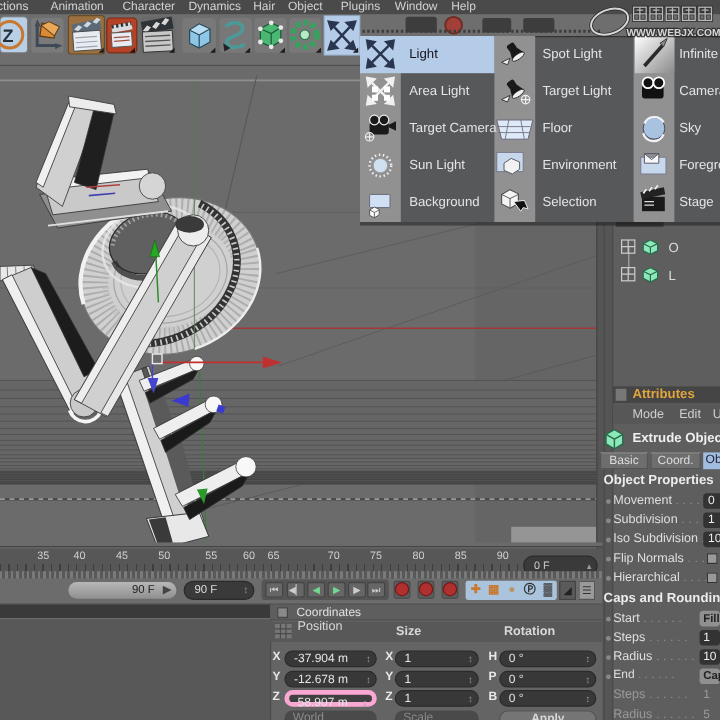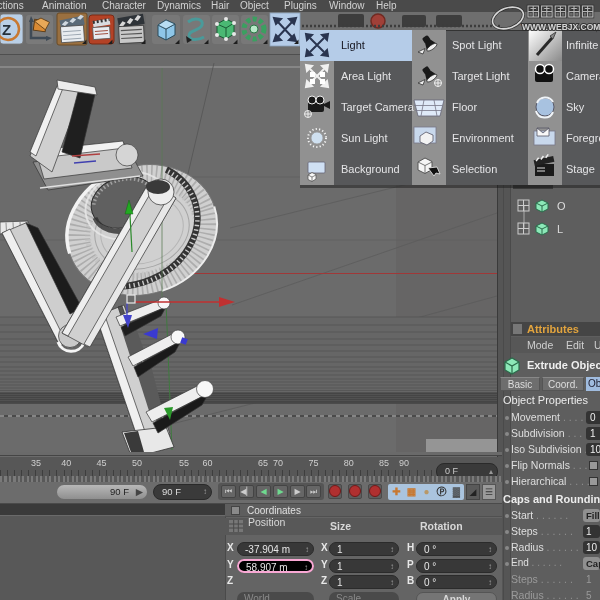--- a/index.html
+++ b/index.html
@@ -184,21 +184,21 @@
     <span style="position:absolute;left:83px">U</span>
   </div>
 <svg width="20" height="20" style="position:absolute;left:502px;top:356px">
     <path d="M3,6 l7,-4 7,4 v8 l-7,4 -7,-4 Z" fill="#8ce8b8" stroke="#2a6a4a" stroke-width="1.2"></path>
     <path d="M3,6 l7,4 7,-4 M10,10 v8" stroke="#2a6a4a" stroke-width="1.2" fill="none"></path>
   </svg>
 <div style="position:absolute;left:527px;top:357px;width:73px;height:16px;line-height:16px;font-size:11px;font-weight:bold;color:#efefef;white-space:nowrap;overflow:hidden">Extrude Object (</div>
 <div style="position:absolute;left:500px;top:377px;width:40px;height:14px;background:#6e6e6e;border:1px solid #555;border-top-color:#888;color:#ddd;font-size:10px;text-align:center;line-height:13px">Basic</div>
 <div style="position:absolute;left:542px;top:377px;width:42px;height:14px;background:#6e6e6e;border:1px solid #555;border-top-color:#888;color:#ddd;font-size:10px;text-align:center;line-height:13px">Coord.</div>
 <div style="position:absolute;left:586px;top:377px;width:14px;height:14px;background:#a0bcdf;color:#223;font-size:10px;line-height:13px;padding-left:2px">Ob</div>
-<div style="position:absolute;left:503px;top:394px;width:97px;height:14px;font-size:11px;font-weight:normal;color:#ececec">Object Properties</div>
+<div style="position:absolute;left:503px;top:394px;width:97px;height:14px;font-size:11px;font-weight:bold;color:#ececec">Object Properties</div>
 <div style="position:absolute;left:505px;top:416px;width:4px;height:4px;border-radius:2px;background:#888"></div>
 <div style="position:absolute;left:511px;top:411px;width:80px;height:14px;font-size:10.5px;color:#dfdfdf;white-space:nowrap">Movement <span style="color:#8f8f8f">. . . .</span></div>
 <div style="position:absolute;left:586px;top:411px;width:16px;height:13px;background:#333;border-radius:3px;color:#eee;font-size:10px;line-height:13px;padding-left:4px">0</div>
 <div style="position:absolute;left:505px;top:432px;width:4px;height:4px;border-radius:2px;background:#888"></div>
 <div style="position:absolute;left:511px;top:427px;width:80px;height:14px;font-size:10.5px;color:#dfdfdf;white-space:nowrap">Subdivision <span style="color:#8f8f8f">. . . .</span></div>
 <div style="position:absolute;left:586px;top:427px;width:16px;height:13px;background:#333;border-radius:3px;color:#eee;font-size:10px;line-height:13px;padding-left:4px">1</div>
 <div style="position:absolute;left:505px;top:448px;width:4px;height:4px;border-radius:2px;background:#888"></div>
 <div style="position:absolute;left:511px;top:443px;width:80px;height:14px;font-size:10.5px;color:#dfdfdf;white-space:nowrap">Iso Subdivision <span style="color:#8f8f8f">. . . .</span></div>
 <div style="position:absolute;left:586px;top:443px;width:16px;height:13px;background:#333;border-radius:3px;color:#eee;font-size:10px;line-height:13px;padding-left:4px">10</div>
 <div style="position:absolute;left:505px;top:464px;width:4px;height:4px;border-radius:2px;background:#888"></div>
@@ -225,28 +225,28 @@
 <div style="position:absolute;left:511px;top:589px;width:72px;height:14px;font-size:10.5px;color:#9a9a9a;white-space:nowrap;overflow:hidden">Radius <span style="color:#8f8f8f">. . . . . .</span></div>
 <div style="position:absolute;left:586px;top:589px;width:14px;height:13px;color:#9a9a9a;font-size:10px;line-height:13px">5 m</div>
 <div style="position:absolute;left:0;top:452px;width:502px;height:4px;background:#6a6a6a;border-bottom:1px solid #454545"></div>
 <div style="position:absolute;left:0;top:457px;width:502px;height:24px;background:#575757"></div>
 <div style="position:absolute;left:0;top:470px;width:434px;height:6px;background:repeating-linear-gradient(90deg,#3e3e3e 0,#3e3e3e 1px,transparent 1px,transparent 7.06px)"></div>
 <div style="position:absolute;left:0;top:458px;width:434px;height:11px;font-size:9px;color:#cfcfcf">
     <span style="position:absolute;left:21.0px;top:0;width:20px;text-align:right">35</span>
     <span style="position:absolute;left:56.3px;top:0;width:20px;text-align:center">40</span>
     <span style="position:absolute;left:91.6px;top:0;width:20px;text-align:center">45</span>
     <span style="position:absolute;left:126.89999999999998px;top:0;width:20px;text-align:center">50</span>
-    <span style="position:absolute;left:179px;top:0;width:20px;text-align:left">55</span>
+    <span style="position:absolute;left:161px;top:0;width:20px;text-align:right">55</span>
     <span style="position:absolute;left:197.5px;top:0;width:20px;text-align:center">60</span>
-    <span style="position:absolute;left:248px;top:0;width:20px;text-align:right">65</span>
+    <span style="position:absolute;left:223px;top:0;width:20px;text-align:left">65</span>
     <span style="position:absolute;left:268.09999999999997px;top:0;width:20px;text-align:center">70</span>
     <span style="position:absolute;left:303.4px;top:0;width:20px;text-align:center">75</span>
     <span style="position:absolute;left:338.7px;top:0;width:20px;text-align:center">80</span>
     <span style="position:absolute;left:374.0px;top:0;width:20px;text-align:center">85</span>
-    <span style="position:absolute;left:394px;top:0;width:20px;text-align:center">90</span>
+    <span style="position:absolute;left:409px;top:0;width:20px;text-align:center">90</span>
   </div>
 <div style="position:absolute;left:436px;top:463px;width:62px;height:17px;background:#3a3a3a;border-radius:8px;border:1px solid #2a2a2a;color:#ccc;font-size:9px;line-height:15px">
     <span style="position:absolute;left:8px">0 F</span>
     <span style="position:absolute;right:4px;font-size:8px;color:#999">▴<br></span>
   </div>
 <div style="position:absolute;left:0;top:481px;width:502px;height:23px;background:#6c6c6c;border-bottom:1px solid #4a4a4a"></div>
 <div style="position:absolute;left:0;top:476px;width:502px;height:6px;background:repeating-linear-gradient(90deg,#7a7a7a 0,#7a7a7a 2px,#585858 2px,#585858 4.5px)"></div>
 <div style="position:absolute;left:57px;top:485px;width:90px;height:14px;background:linear-gradient(#b8b8b8,#8f8f8f);border-radius:7px;color:#222;font-size:9.5px;line-height:14px">
     <span style="position:absolute;right:18px">90 F</span>
     <span style="position:absolute;right:4px;color:#444">▶</span>
@@ -315,21 +315,21 @@
 <div style="position:absolute;left:329px;top:558.5px;width:70px;height:14px;background:#383838;border-radius:7px;border:1px solid #2b2b2b;color:#e6e6e6;font-size:10px;line-height:13px">
     <span style="position:absolute;left:7px">1</span>
     <span style="position:absolute;right:4px;font-size:8px;color:#999">↕</span>
   </div>
 <div style="position:absolute;left:407px;top:558.5px;font-size:10px;font-weight:bold;color:#e8e8e8">P</div>
 <div style="position:absolute;left:416px;top:558.5px;width:81px;height:14px;background:#383838;border-radius:7px;border:1px solid #2b2b2b;color:#e6e6e6;font-size:10px;line-height:13px">
     <span style="position:absolute;left:7px">0 °</span>
     <span style="position:absolute;right:4px;font-size:8px;color:#999">↕</span>
   </div>
 <div style="position:absolute;left:227px;top:575.0px;font-size:10px;font-weight:bold;color:#e8e8e8">Z</div>
-<div style="position:absolute;left:237px;top:559px;width:77px;height:14px;background:#000000;border-radius:7px;border:2px solid #f9a8d4;color:#e6e6e6;font-size:10px;line-height:13px">
+<div style="position:absolute;left:237px;top:575.0px;width:77px;height:14px;background:#404040;border-radius:7px;border:4px solid #f9a8d4;color:#e6e6e6;font-size:10px;line-height:13px">
     <span style="position:absolute;left:7px">58.907 m</span>
     <span style="position:absolute;right:4px;font-size:8px;color:#999">↕</span>
   </div>
 <div style="position:absolute;left:321px;top:575.0px;font-size:10px;font-weight:bold;color:#e8e8e8">Z</div>
 <div style="position:absolute;left:329px;top:575.0px;width:70px;height:14px;background:#383838;border-radius:7px;border:1px solid #2b2b2b;color:#e6e6e6;font-size:10px;line-height:13px">
     <span style="position:absolute;left:7px">1</span>
     <span style="position:absolute;right:4px;font-size:8px;color:#999">↕</span>
   </div>
 <div style="position:absolute;left:407px;top:575.0px;font-size:10px;font-weight:bold;color:#e8e8e8">B</div>
 <div style="position:absolute;left:416px;top:575.0px;width:81px;height:14px;background:#383838;border-radius:7px;border:1px solid #2b2b2b;color:#e6e6e6;font-size:10px;line-height:13px">

